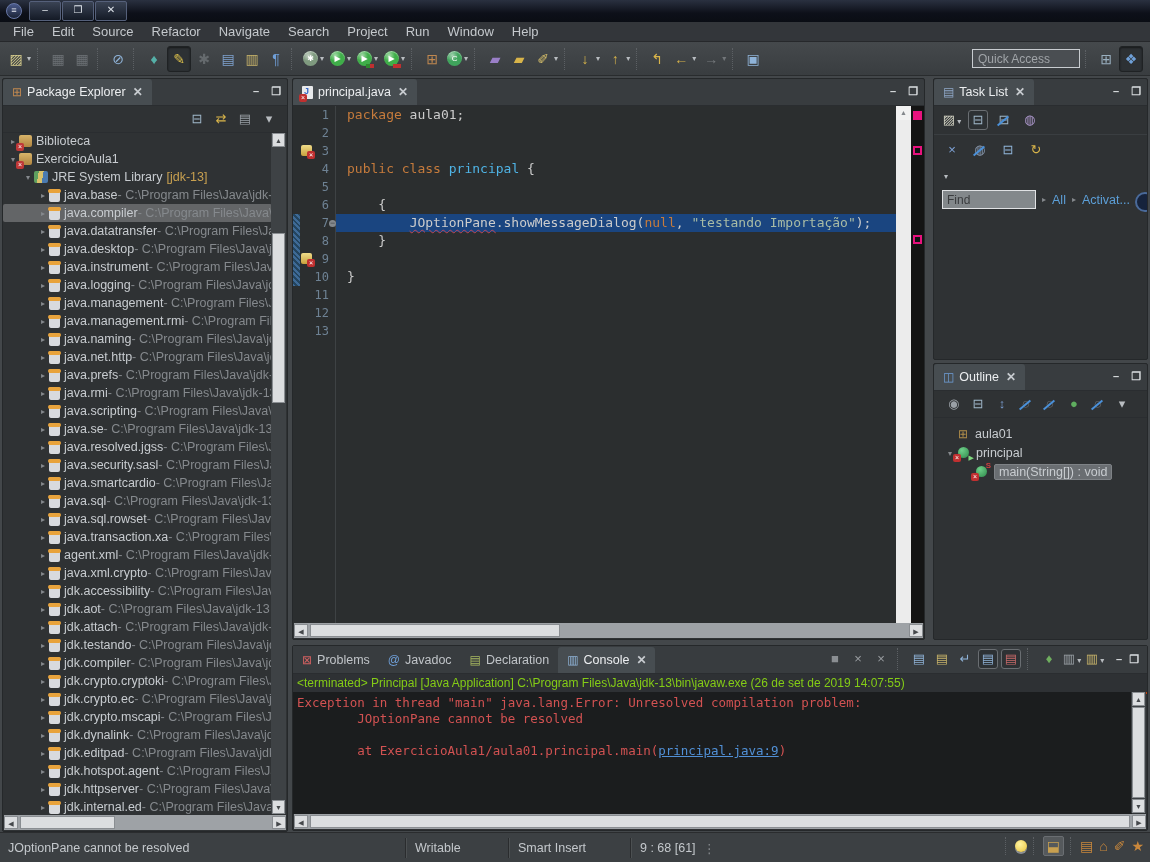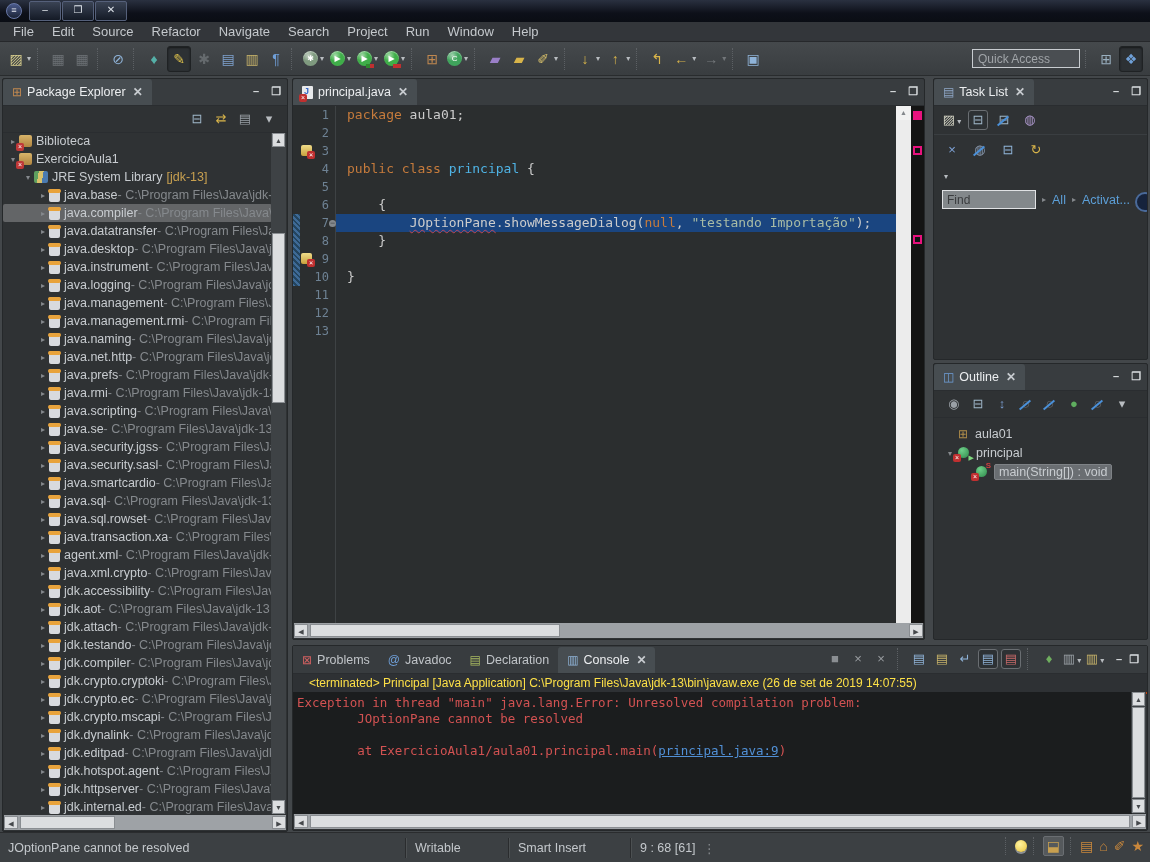--- a/index.html
+++ b/index.html
@@ -150,22 +150,22 @@
     background:radial-gradient(circle at 35% 30%,#6fd08a,#2e8a4a);}
   .ov-x{position:absolute;left:-3px;bottom:-2px;width:8px;height:8px;background:#c03030;color:#fff;
     font-size:7px;line-height:8px;text-align:center;border-radius:2px;}
   .ov-s{position:absolute;right:-2px;top:-4px;color:#d04040;font-size:8px;font-weight:bold;}
   .ov-run{position:absolute;right:-3px;bottom:-2px;color:#7fd87f;font-size:7px;}
 
   
   .cons-tabbar{height:27px;background:#383c3f;border-bottom:1px solid #2a2d30;display:flex;
     align-items:center;position:relative;}
   .cons-toolbar{position:absolute;right:8px;top:2px;display:flex;align-items:center;gap:3px;}
-  .cons-header{height:18px;background:#2e3134;border-bottom:2px solid #c2410c;color:#fde047;
-    font-size:12px;line-height:18px;padding-left:16px;white-space:nowrap;overflow:hidden;
+  .cons-header{height:18px;background:#2e3134;border-bottom:2px solid #c2410c;color:#84cc16;
+    font-size:12px;line-height:18px;padding-left:4px;white-space:nowrap;overflow:hidden;
     font-family:"Liberation Sans",sans-serif;}
   .cons-body{position:absolute;top:46px;left:0;right:15px;bottom:16px;background:#1b1d1e;
     overflow:hidden;padding:3px 0 0 4px;}
   .cons-line{height:16px;line-height:16px;font-family:"DejaVu Sans Mono",monospace;font-size:12.5px;white-space:pre;}
   .er{color:#d25252;}
   .lk{color:#5190d6;text-decoration:underline;}
 
   
   .statusbar{position:absolute;left:0;top:832px;width:1150px;height:30px;background:#3c4043;
     border-top:1px solid #2a2c2e;color:#c4c8cc;font-size:12.5px;}
@@ -435,21 +435,21 @@
         </div>
         <div class="tree-row" style="padding-left: 34px;">
           <span class="twisty">▸</span>
           <span class="jar-icon"></span>
           <span class="t-label">java.se</span>
           <span class="t-path"> - C:\Program Files\Java\jdk-13</span>
         </div>
         <div class="tree-row" style="padding-left: 34px;">
           <span class="twisty">▸</span>
           <span class="jar-icon"></span>
-          <span class="t-label">java.security.jgss</span>
+          <span class="t-label">java.resolved.jgss</span>
           <span class="t-path"> - C:\Program Files\Java\jdk-13</span>
         </div>
         <div class="tree-row" style="padding-left: 34px;">
           <span class="twisty">▸</span>
           <span class="jar-icon"></span>
           <span class="t-label">java.security.sasl</span>
           <span class="t-path"> - C:\Program Files\Java\jdk-13</span>
         </div>
         <div class="tree-row" style="padding-left: 34px;">
           <span class="twisty">▸</span>

